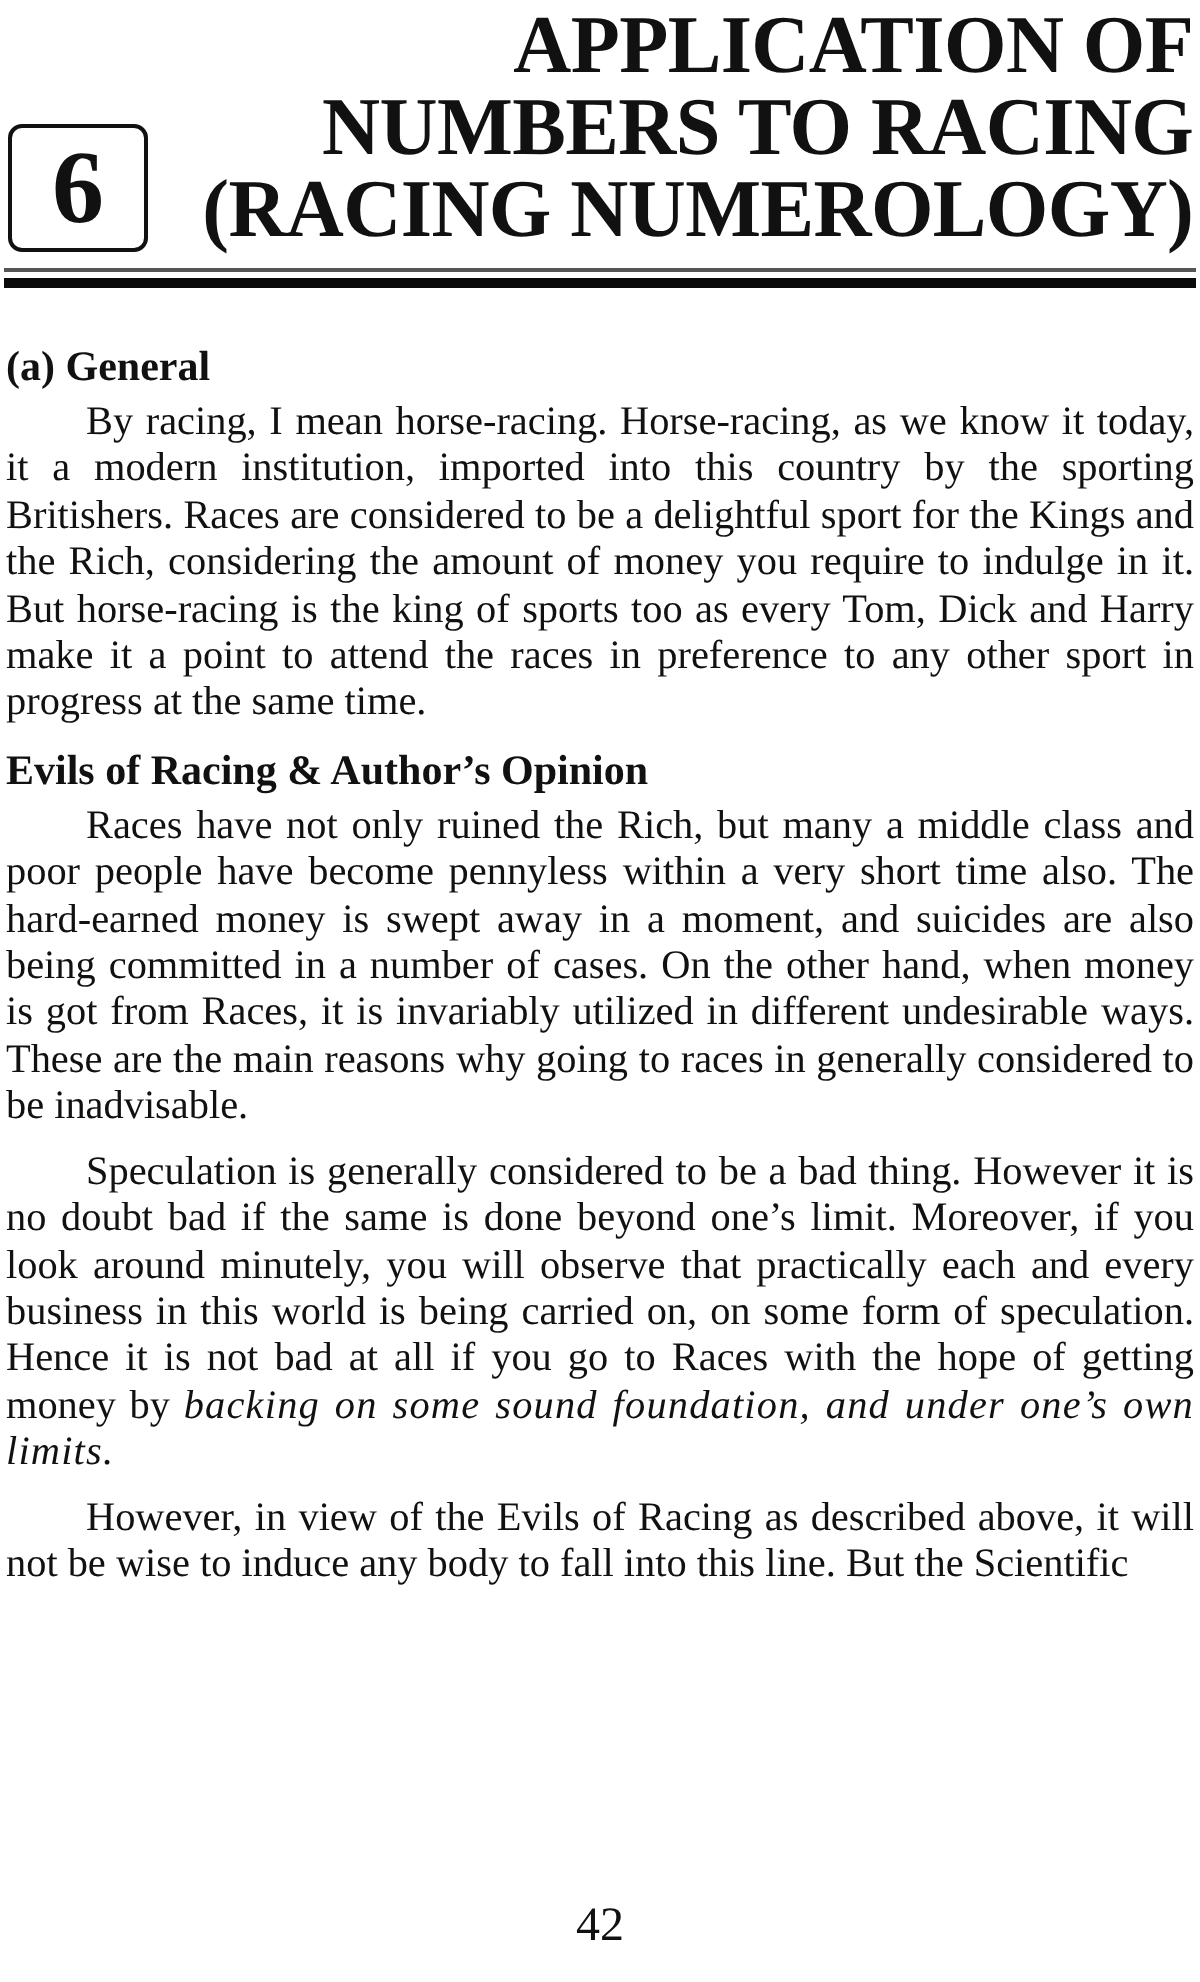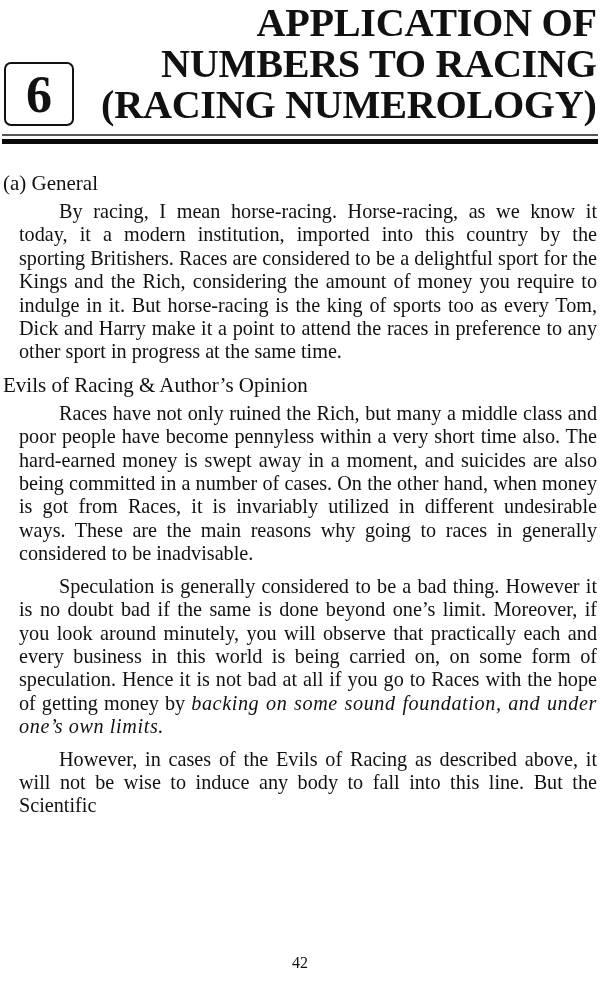--- a/index.html
+++ b/index.html
@@ -70,44 +70,44 @@
     
     .content {
       position: absolute;
       left: 3px;
       top: 171px;
       width: 594px;
       font-size: 20.2px;
       line-height: 23.4px;
     }
     .section-heading {
-      font-weight: normal;
+      font-weight: bold;
       font-size: 21px;
       line-height: 24px;
       margin: 0 0 5px 0;
     }
     .section-heading.second {
       margin-bottom: 5px;
     }
     .para {
-      margin: 0 0 9px 16px;
+      margin: 0 0 9px 0;
       text-indent: 40px;
       text-align: justify;
       text-align-last: left;
     }
     .para em {
       font-style: italic;
       letter-spacing: 0.6px;
     }
     .page-number {
       position: absolute;
       left: 0; right: 0;
       top: 952px;
       text-align: center;
-      font-size: 16px;
+      font-size: 24px;
       line-height: 22px;
     }
   </style>
 </head>
 <body>
 
 <div class="page">
 
   <div class="chapter-box">
     <span class="chapter-number">6</span>
@@ -123,19 +123,19 @@
   <div class="rule-thick"></div>
 
   <div class="content">
 
     <div class="section-heading">(a)  General</div>
     <p class="para">By racing, I mean horse-racing. Horse-racing, as we know it today, it a modern institution, imported into this country by the sporting Britishers. Races are considered to be a delightful sport for the Kings and the Rich, considering the amount of money you require to indulge in it. But horse-racing is the king of sports too as every Tom, Dick and Harry make it a point to attend the races in preference to any other sport in progress at the same time.</p>
 
     <div class="section-heading second">Evils of Racing &amp; Author’s Opinion</div>
     <p class="para">Races have not only ruined the Rich, but many a middle class and poor people have become pennyless within a very short time also. The hard-earned money is swept away in a moment, and suicides are also being committed in a number of cases. On the other hand, when money is got from Races, it is invariably utilized in different undesirable ways. These are the main reasons why going to races in generally considered to be inadvisable.</p>
     <p class="para"><span>Speculation is generally considered to be a bad thing. However it is no doubt bad if the same is done beyond one’s limit. Moreover, if you look around minutely, you will observe that practically each and every business in this world is being carried on, on some form of speculation. Hence it is not bad at all if you go to Races with the hope of getting money by </span><em>backing on some sound foundation, and under one’s own limits.</em></p>
-    <p class="para">However, in cases of the Evils of Racing as described above, it will not be wise to induce any body to fall into this line. But the Scientific</p>
+    <p class="para">However, in view of the Evils of Racing as described above, it will not be wise to induce any body to fall into this line. But the Scientific</p>
 
   </div>
 
   <div class="page-number">42</div>
 
 </div>
 
 </body></html>

